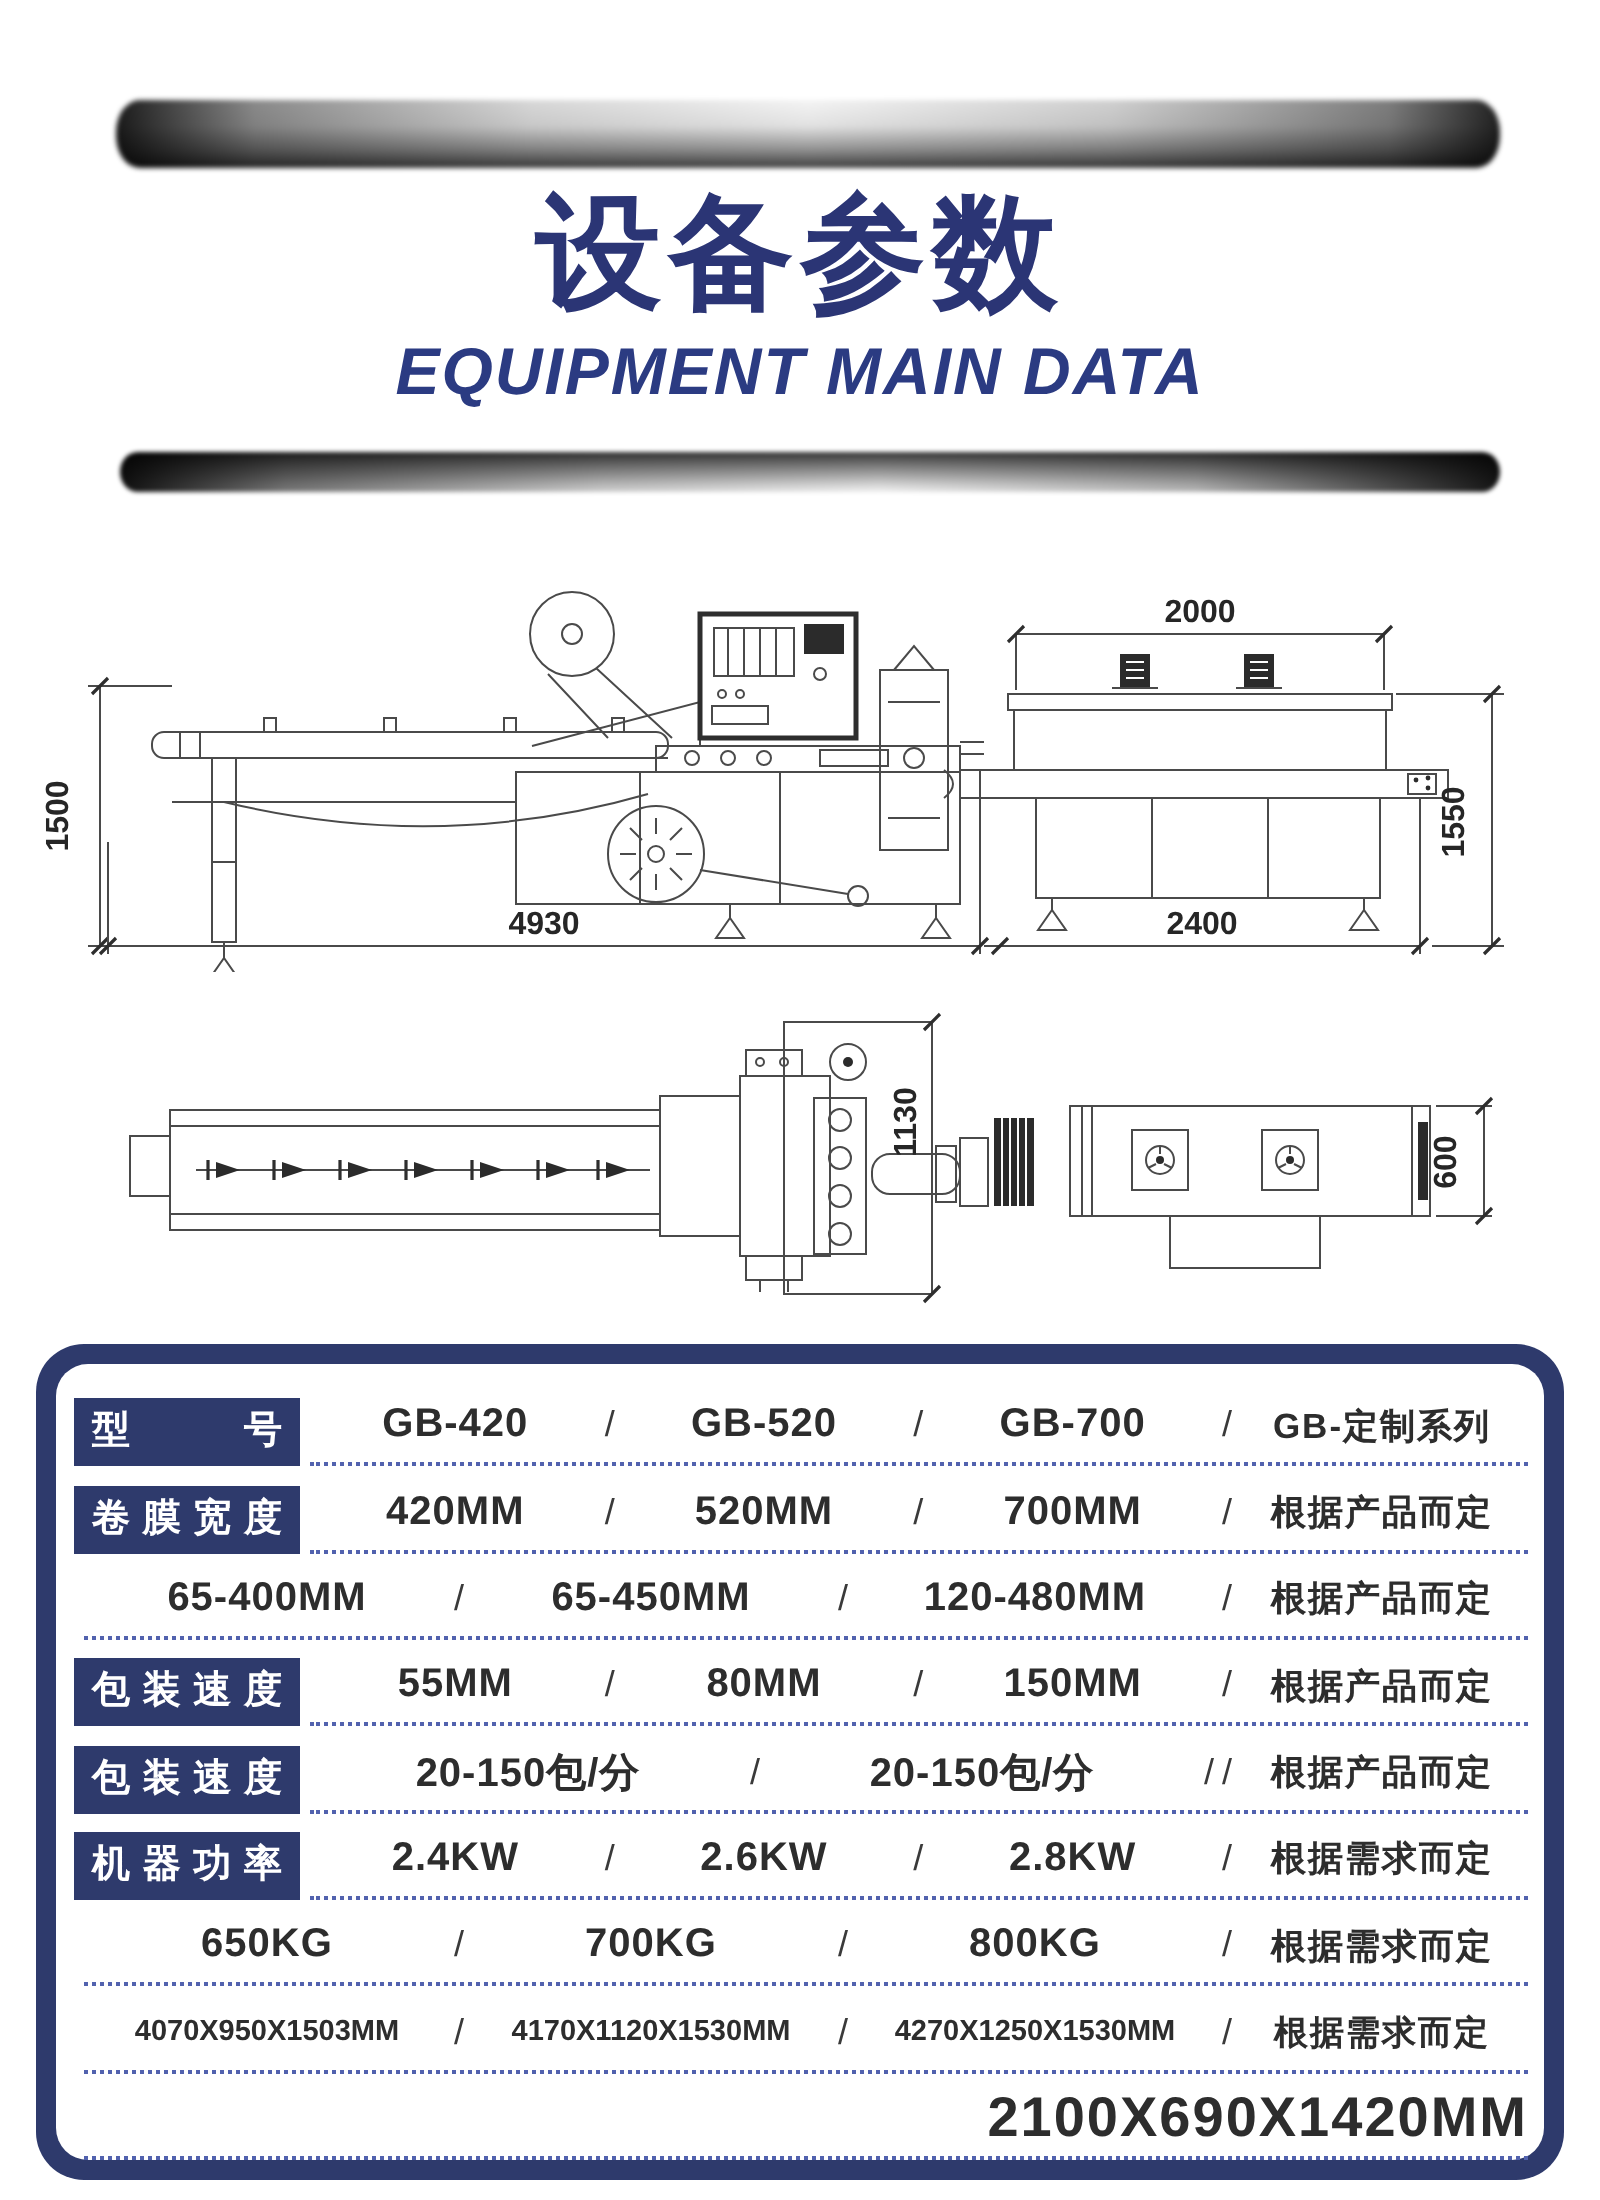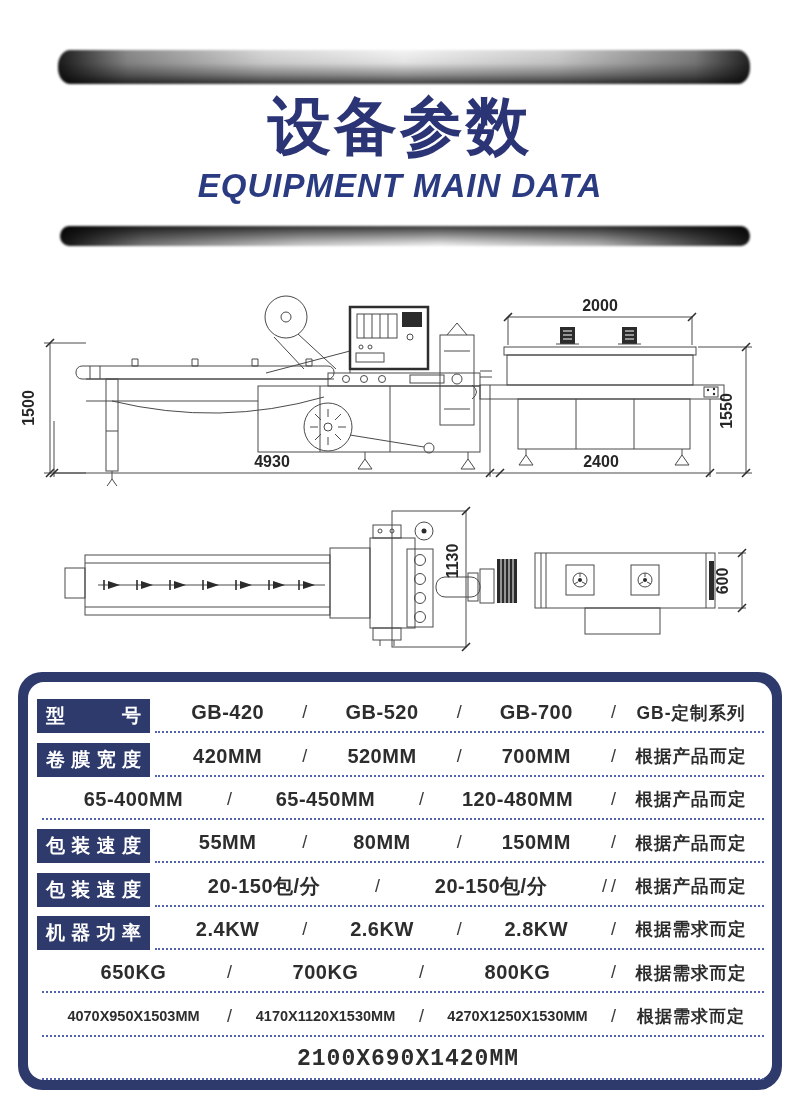--- a/index.html
+++ b/index.html
@@ -41,21 +41,21 @@
   .spec-label{flex:0 0 113px;height:34px;line-height:34px;background:#2e3a6c;color:#fff;
       font-weight:700;font-size:19px;padding:0 9px;box-sizing:border-box;
       text-align:justify;text-align-last:justify;}
   .spec-values{flex:1;height:37px;margin-left:5px;border-bottom:2px dotted #5262ae;
       display:flex;align-items:center;color:#2d2d2d;font-weight:600;}
   .spec-value{flex:1;text-align:center;font-size:20px;letter-spacing:.5px;white-space:nowrap;}
   .spec-value.last{flex:0 0 146px;font-size:17.5px;letter-spacing:1px;}
   .spec-slash{flex:0 0 auto;padding:0 2px;font-size:18px;color:#3a3a3a;font-weight:400;}
   .spec-row.small .spec-value{font-size:14.5px;letter-spacing:0;}
   .spec-row.small .spec-value.last{font-size:17px;letter-spacing:1px;}
-  .spec-row.single .spec-value{flex:1;text-align:center;padding-left:10px;font-size:23px;letter-spacing:1px;font-family:Liberation Mono, monospace;}
+  .spec-row.single .spec-value{flex:1;text-align:right;padding-left:10px;font-size:28px;letter-spacing:1px;}
 </style>
 </head>
 <body>
 
 <div id="page">
 
   <div class="brush brush-top"></div>
   <div class="title">设备参数</div>
   <div class="subtitle">EQUIPMENT MAIN DATA</div>
   <div class="brush brush-bottom"></div>

